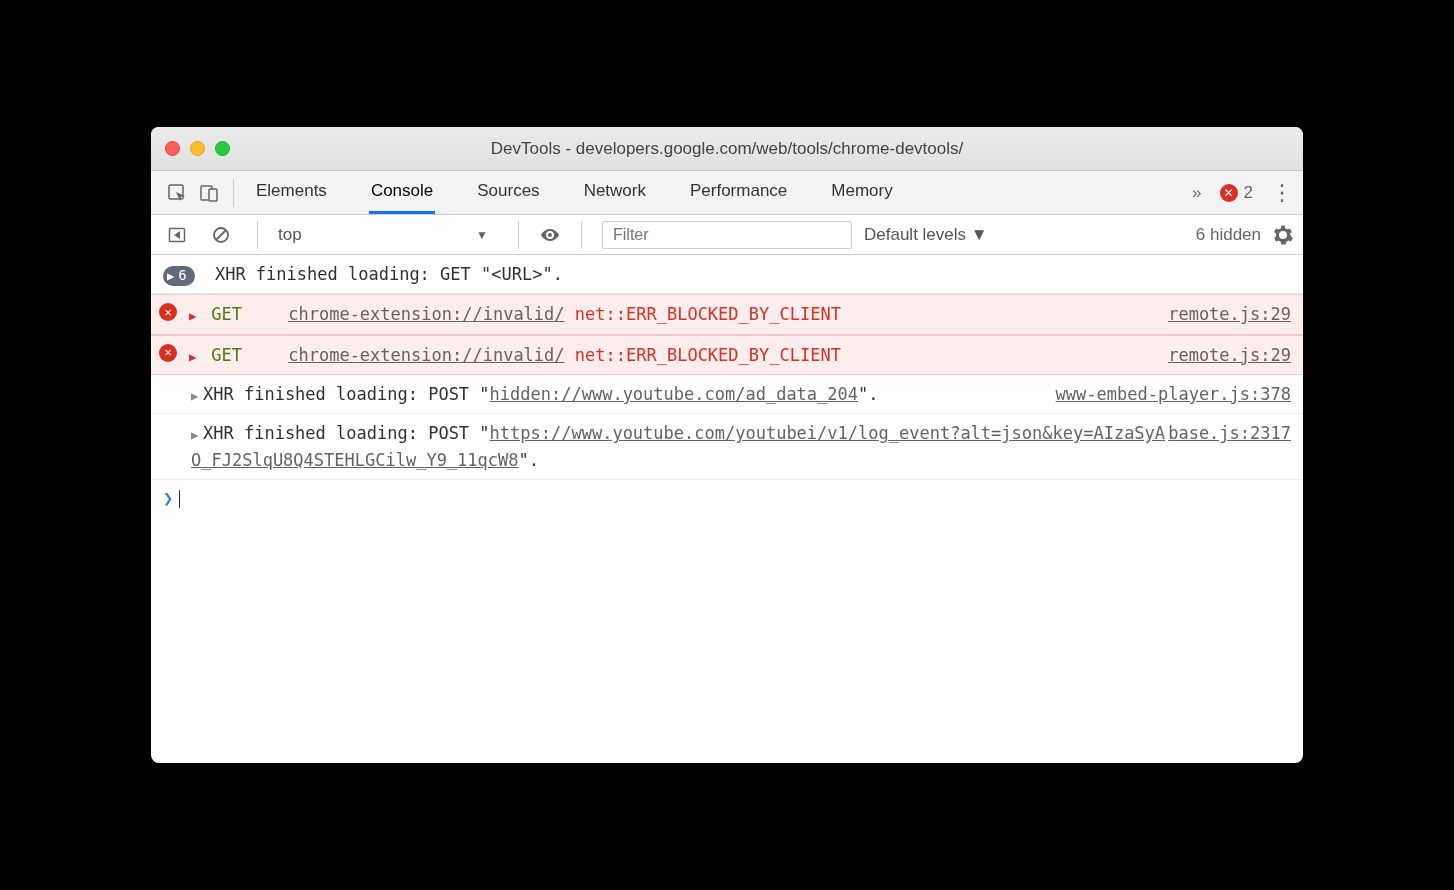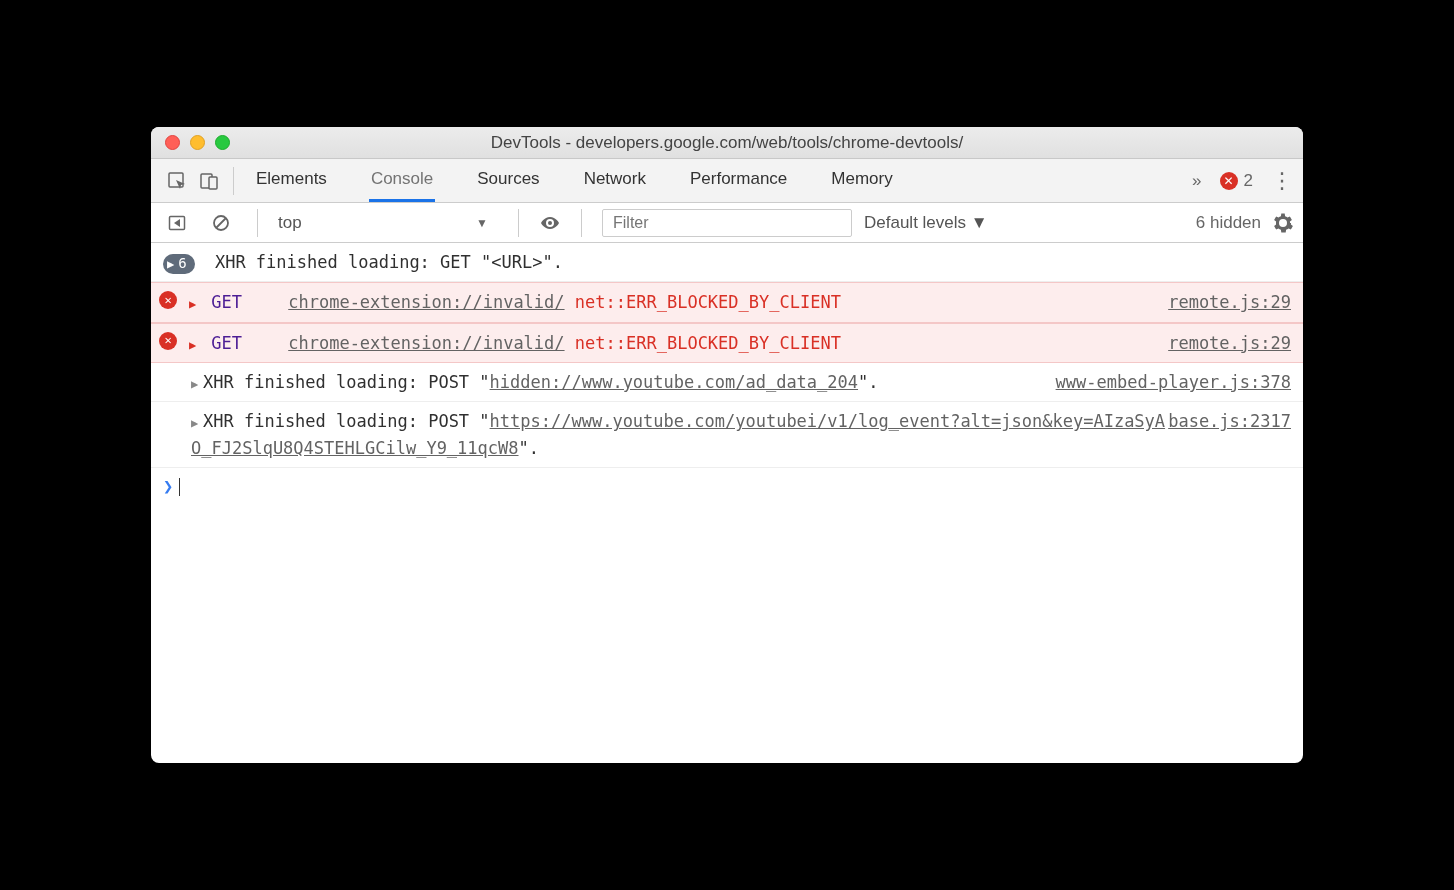--- a/index.html
+++ b/index.html
@@ -1,31 +1,31 @@
 <!DOCTYPE html>
 <html><head>
 <meta charset="utf-8">
 <style>
 * { box-sizing: border-box; margin: 0; padding: 0; }
 body { background: #000; font-family: -apple-system, "Helvetica Neue", Arial, sans-serif; width: 1454px; height: 890px; display: flex; align-items: center; justify-content: center; }
 .window { width: 1152px; height: 636px; background: #fff; border-radius: 8px; box-shadow: 0 20px 60px rgba(0,0,0,0.5); overflow: hidden; display: flex; flex-direction: column; }
-.titlebar { height: 32px; background: linear-gradient(#ececec,#e0e0e0); border-bottom: 1px solid #c8c8c8; display: flex; align-items: center; position: relative; }
+.titlebar { height: 44px; background: linear-gradient(#ececec,#e0e0e0); border-bottom: 1px solid #c8c8c8; display: flex; align-items: center; position: relative; }
 .traffic { display: flex; gap: 10px; padding-left: 14px; }
 .tl { width: 15px; height: 15px; border-radius: 50%; }
 .tl.r { background: #ff5f57; border: 1px solid #e04440; }
 .tl.y { background: #ffbd2e; border: 1px solid #dfa024; }
 .tl.g { background: #28c940; border: 1px solid #1dac2c; }
 .title { position: absolute; left: 0; right: 0; text-align: center; font-size: 17px; color: #444; pointer-events: none; }
 .tabbar { height: 44px; background: #f3f3f3; border-bottom: 1px solid #ccc; display: flex; align-items: center; padding: 0 10px; font-size: 17px; color: #555; }
 .tb-btn { width: 32px; height: 32px; display: flex; align-items: center; justify-content: center; color: #666; }
 .tb-btn svg { display: block; }
 .divider { width: 1px; height: 28px; background: #ccc; margin: 0 8px; }
 .tabs { display: flex; gap: 40px; padding-left: 12px; }
 .tab { padding: 10px 2px; cursor: pointer; color: #333; }
-.tab.active { color: #737373; border-bottom: 3px solid #1a73e8; }
+.tab.active { color: #000000; border-bottom: 3px solid #1a73e8; }
 .tb-right { margin-left: auto; display: flex; align-items: center; gap: 18px; color: #666; }
 .err-pill { display: flex; align-items: center; gap: 6px; }
 .err-dot { width: 18px; height: 18px; background: #d93025; border-radius: 50%; color:#fff; display:flex; align-items:center; justify-content:center; font-size:12px; }
 .err-dot::before { content:"✕"; }
 .more { font-size: 22px; color:#666; }
 .toolbar { height: 40px; border-bottom: 1px solid #ccc; display: flex; align-items: center; padding: 0 10px; font-size: 17px; color:#555; gap: 12px; }
 .dropdown { display:flex; align-items:center; gap:6px; min-width: 220px; justify-content: space-between; padding-right: 10px;}
 .tri { font-size: 12px; color:#666; }
 .eye svg { display:block; }
 .filter-input { background:#fff; border:1px solid #ccc; height:28px; padding: 0 10px; width: 250px; font-size: 16px; color:#888; border-radius: 2px; }
@@ -42,21 +42,21 @@
 .err-icon::before { content:"✕"; }
 .row.err { padding-left: 38px; }
 .link { text-decoration: underline; color:#636363; }
 .err .link { color:#636363;margin-left:36px; }
 .errtxt { color:#d93025; }
 .src-link { float: right; color:#636363; text-decoration: underline; }
 .row-text { color:#303030; }
 .prompt-row { padding: 8px 12px; }
 .prompt { color:#367cf1; font-weight: bold; }
 .cursor { display:inline-block; width:1px; height:18px; background:#333; vertical-align: middle; margin-left: 6px; }
-.method { color:#4c1d95; }
+.method { color:#4d7c0f; }
 </style>
 </head>
 <body>
 
 <div class="window">
   <div class="titlebar">
     <div class="traffic">
       <div class="tl r"></div>
       <div class="tl y"></div>
       <div class="tl g"></div>

